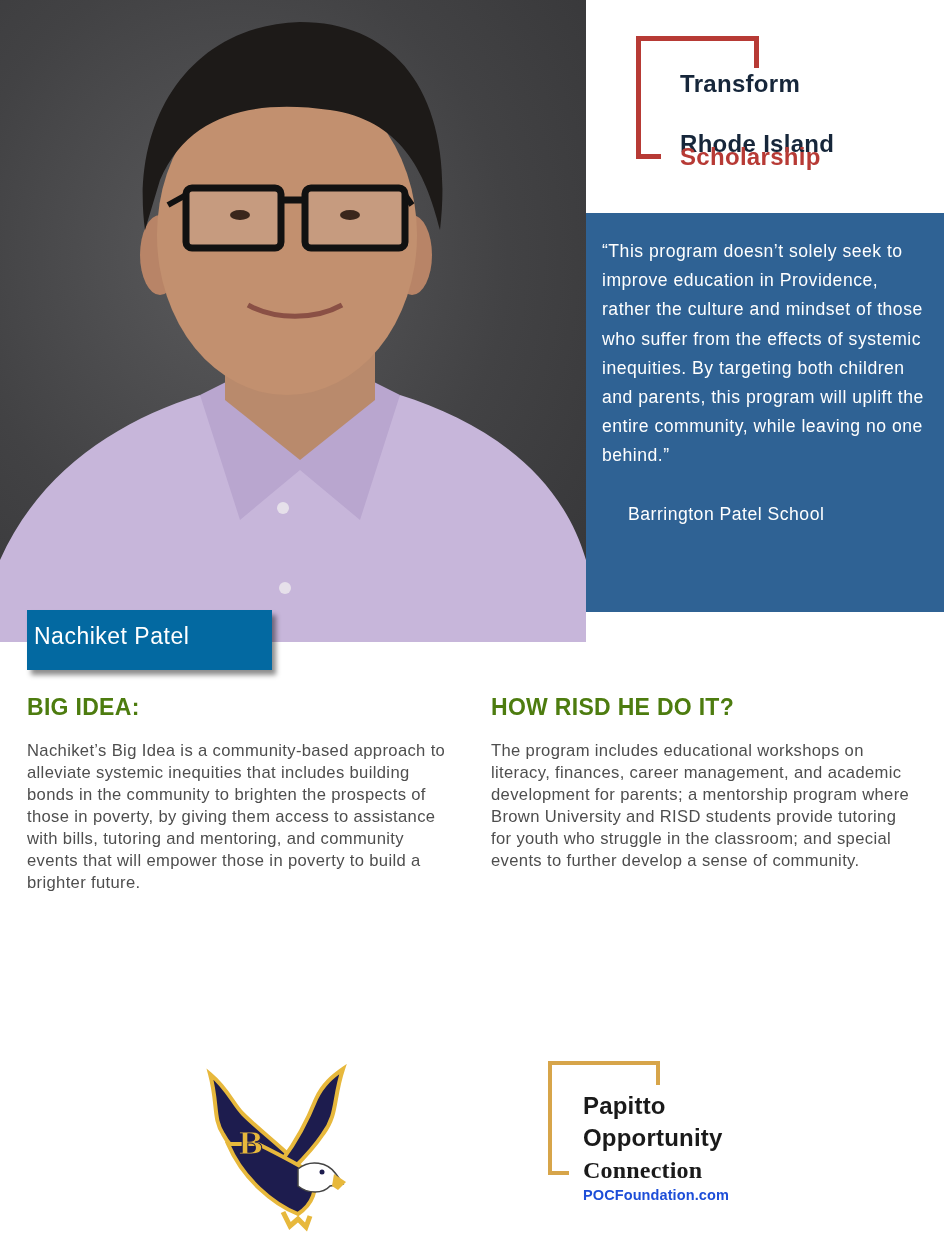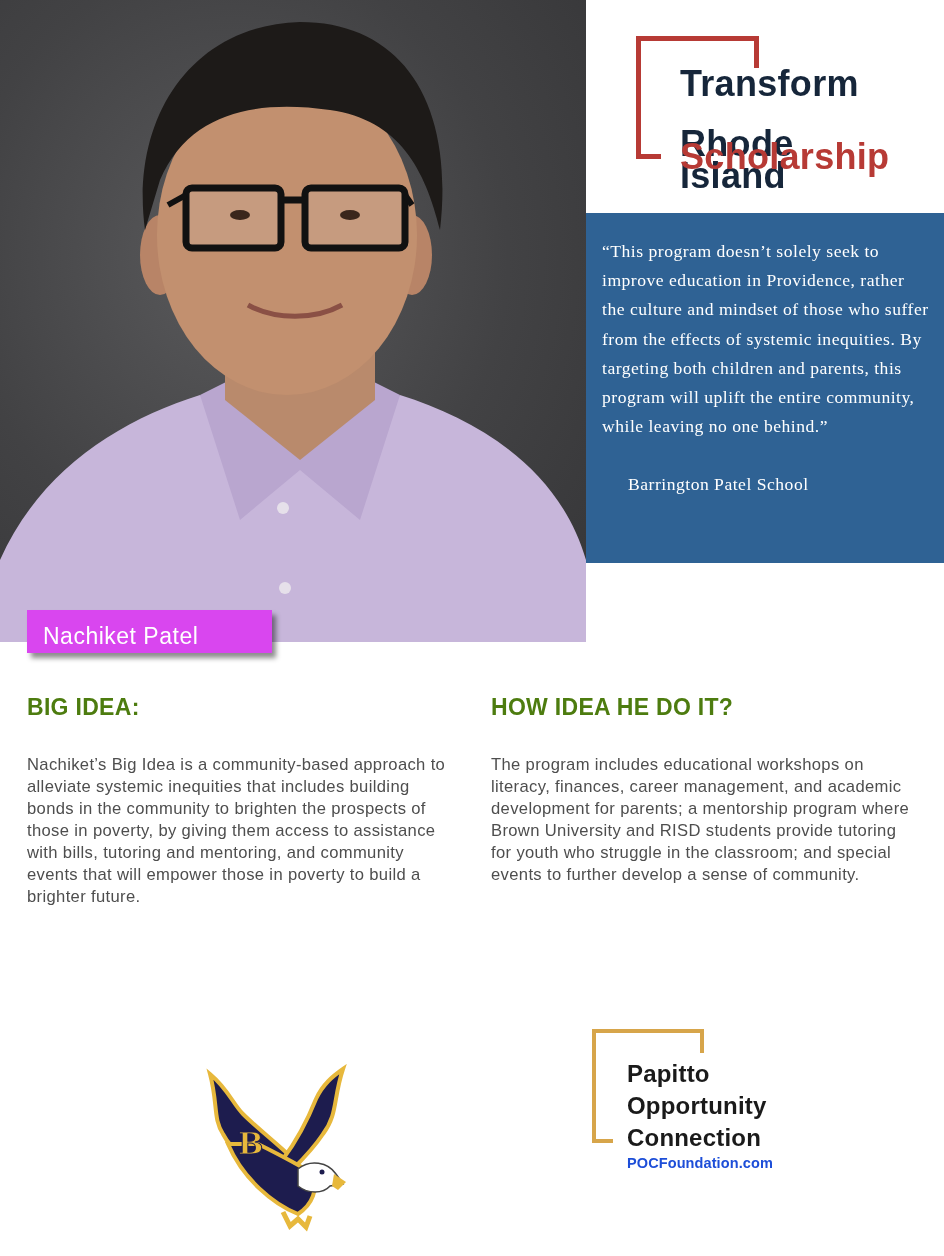--- a/index.html
+++ b/index.html
@@ -5,63 +5,63 @@
   * { box-sizing: border-box; margin: 0; padding: 0; }
   html, body { width: 944px; height: 1256px; background: #ffffff; overflow: hidden; }
   body { position: relative; font-family: "Liberation Sans", "DejaVu Sans", sans-serif; }
 
   
   .photo { position: absolute; left: 0; top: 0; width: 586px; height: 642px; overflow: hidden;
     background: radial-gradient(ellipse at 40% 40%, #5a5a5c 0%, #424244 55%, #353537 100%); }
   .photo svg { position: absolute; left: 0; top: 0; width: 586px; height: 642px; }
 
   
-  .name-tag { position: absolute; left: 27px; top: 610px; width: 245px; height: 43px;
-    background: #d946ef; box-shadow: 4px 5px 5px rgba(0,0,0,0.45);
-    color: #ffffff; font-size: 23px; letter-spacing: 0.5px; line-height: 52px; padding-left: 16px; }
+  .name-tag { position: absolute; left: 27px; top: 610px; width: 245px; height: 60px;
+    background: #0369a1; box-shadow: 4px 5px 5px rgba(0,0,0,0.45);
+    color: #ffffff; font-size: 23px; letter-spacing: 0.5px; line-height: 52px; padding-left: 7px; }
 
   
   .tri-logo { position: absolute; left: 636px; top: 36px; width: 260px; height: 150px; }
   .tri-bracket { position: absolute; left: 0; top: 0; width: 123px; height: 123px;
     border-top: 5px solid #b73a35; border-left: 5px solid #b73a35; }
   .tri-bracket::after { content: ""; position: absolute; right: 0; top: 0; width: 5px; height: 27px; background: #b73a35; }
   .tri-bracket::before { content: ""; position: absolute; left: 0; bottom: 0; width: 20px; height: 5px; background: #b73a35; }
-  .tri-line { position: absolute; left: 44px; font-weight: bold; font-size: 36px; line-height: 32px; letter-spacing: 0.3px; }
+  .tri-line { position: absolute; left: 44px; font-weight: bold; font-size: 24px; line-height: 32px; letter-spacing: 0.3px; }
   .tri-line.l1 { top: 32px; color: #16263a; }
   .tri-line.l2 { top: 68px; color: #16263a; margin-top: 24px; }
   .tri-line.l3 { top: 105px; color: #b73a35; }
 
   
-  .quote-box { position: absolute; left: 586px; top: 213px; width: 358px; height: 350px;
-    background: #2f6294; color: #ffffff; padding: 24px 14px 0 16px; font-family: Liberation Serif, serif; }
+  .quote-box { position: absolute; left: 586px; top: 213px; width: 358px; height: 399px;
+    background: #2f6294; color: #ffffff; padding: 24px 14px 0 16px; }
   .quote-text { font-size: 17.6px; line-height: 29.2px; letter-spacing: 0.5px; }
   .quote-attr { margin-top: 29px; font-size: 17.6px; line-height: 29.2px; letter-spacing: 0.5px; }
   .quote-school { padding-left: 26px; }
 
   
   .col { position: absolute; top: 695px; }
   .col.left { left: 27px; width: 430px; }
   .col.right { left: 491px; width: 430px; }
   .heading { font-weight: bold; font-size: 23px; color: #4d7c0f; letter-spacing: 0.3px; line-height: 24px; }
-  .para { margin-top: 35px; font-size: 16.6px; line-height: 22px; color: #4e4e4e; letter-spacing: 0.35px; }
+  .para { margin-top: 21px; font-size: 16.6px; line-height: 22px; color: #4e4e4e; letter-spacing: 0.35px; }
   .para + .para { margin-top: 22px; }
 
   
   .eagle { position: absolute; left: 198px; top: 1064px; width: 152px; height: 168px; }
 
   
-  .poc-logo { position: absolute; left: 548px; top: 1029px; width: 230px; height: 150px; margin-left: 44px; }
+  .poc-logo { position: absolute; left: 548px; top: 1061px; width: 230px; height: 150px; }
   .poc-bracket { position: absolute; left: 0; top: 0; width: 112px; height: 114px;
     border-top: 4px solid #d7a54a; border-left: 4px solid #d7a54a; }
   .poc-bracket::after { content: ""; position: absolute; right: 0; top: 0; width: 4px; height: 20px; background: #d7a54a; }
   .poc-bracket::before { content: ""; position: absolute; left: 0; bottom: 0; width: 17px; height: 4px; background: #d7a54a; }
   .poc-line { position: absolute; left: 35px; font-weight: bold; font-size: 24px; line-height: 30px; color: #1a1a1a; letter-spacing: 0.2px; }
   .poc-line.p1 { top: 30px; }
   .poc-line.p2 { top: 62px; }
-  .poc-line.p3 { top: 94px; }
+  .poc-line.p3 { top: 94px; font-family: Liberation Serif, serif; }
   .poc-url { position: absolute; left: 35px; top: 126px; font-size: 14.5px; color: #1d4ed8; font-weight: bold; letter-spacing: 0.1px; }
 </style>
 </head>
 <body>
 
 <div class="photo">
   <svg viewBox="0 0 586 642">
 
     <path d="M0 560 C40 470 120 420 200 395 L300 470 L400 395 C480 420 560 470 586 560 L586 642 L0 642 Z" fill="#c7b6da"></path>
     <path d="M200 395 L240 520 L300 470 L360 520 L400 395 L370 380 L300 455 L230 380 Z" fill="#b9a6cf"></path>
@@ -105,21 +105,21 @@
     <div class="quote-school">Barrington Patel School</div>
   </div>
 </div>
 
 <div class="col left">
   <h2 class="heading">BIG IDEA:</h2>
   <p class="para">Nachiket’s Big Idea is a community-based approach to alleviate systemic inequities that includes building bonds in the community to brighten the prospects of those in poverty, by giving them access to assistance with bills, tutoring and mentoring, and community events that will empower those in poverty to build a brighter future.</p>
 </div>
 
 <div class="col right">
-  <h2 class="heading">HOW IDEA HE DO IT?</h2>
+  <h2 class="heading">HOW RISD HE DO IT?</h2>
   <p class="para">The program includes educational workshops on literacy, finances, career management, and academic development for parents; a mentorship program where Brown University and RISD students provide tutoring for youth who struggle in the classroom; and special events to further develop a sense of community.</p>
 </div>
 
 <div class="eagle">
   <svg viewBox="0 0 152 168" width="152" height="168">
 
     <path d="M12 10 C20 40 15 55 25 70 C35 90 55 100 80 110 L95 95 C80 80 60 65 45 50 C35 40 30 25 12 10 Z" fill="#1d1c4e" stroke="#e7b83c" stroke-width="4"></path>
 
     <path d="M145 5 C135 35 140 50 125 70 C115 85 105 95 95 105 L85 95 C100 75 110 55 118 35 C125 20 135 12 145 5 Z" fill="#1d1c4e" stroke="#e7b83c" stroke-width="4"></path>
 

